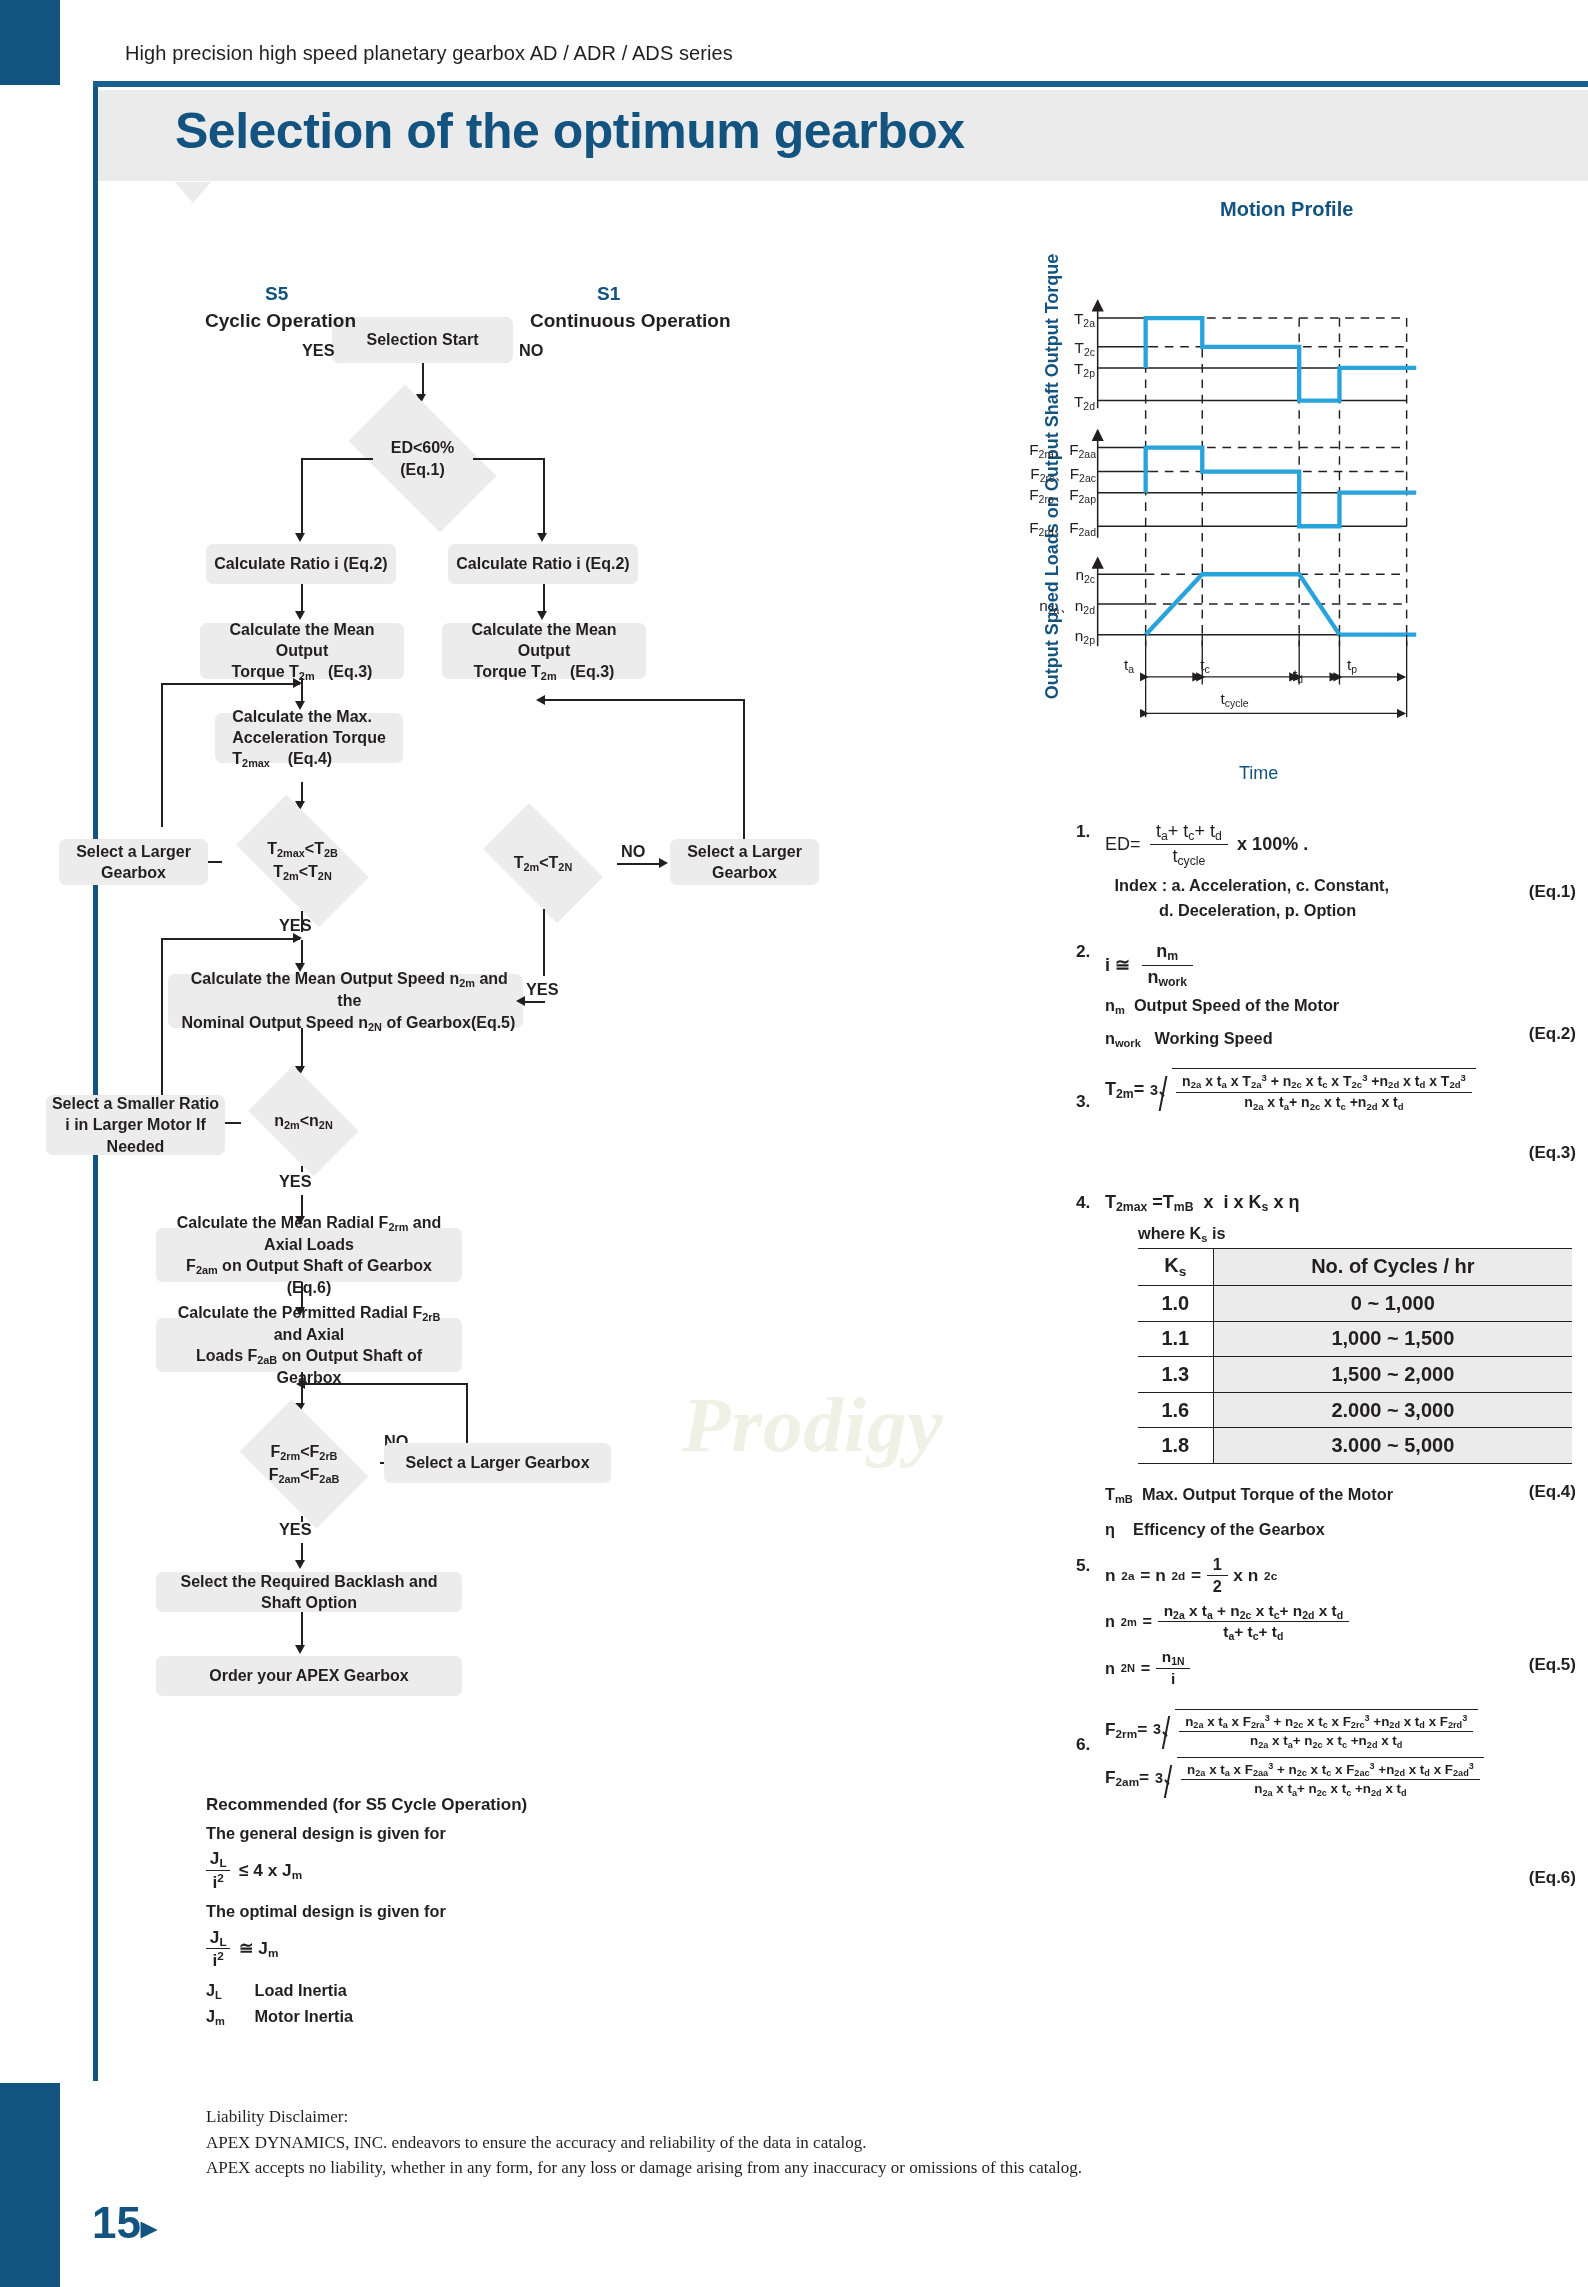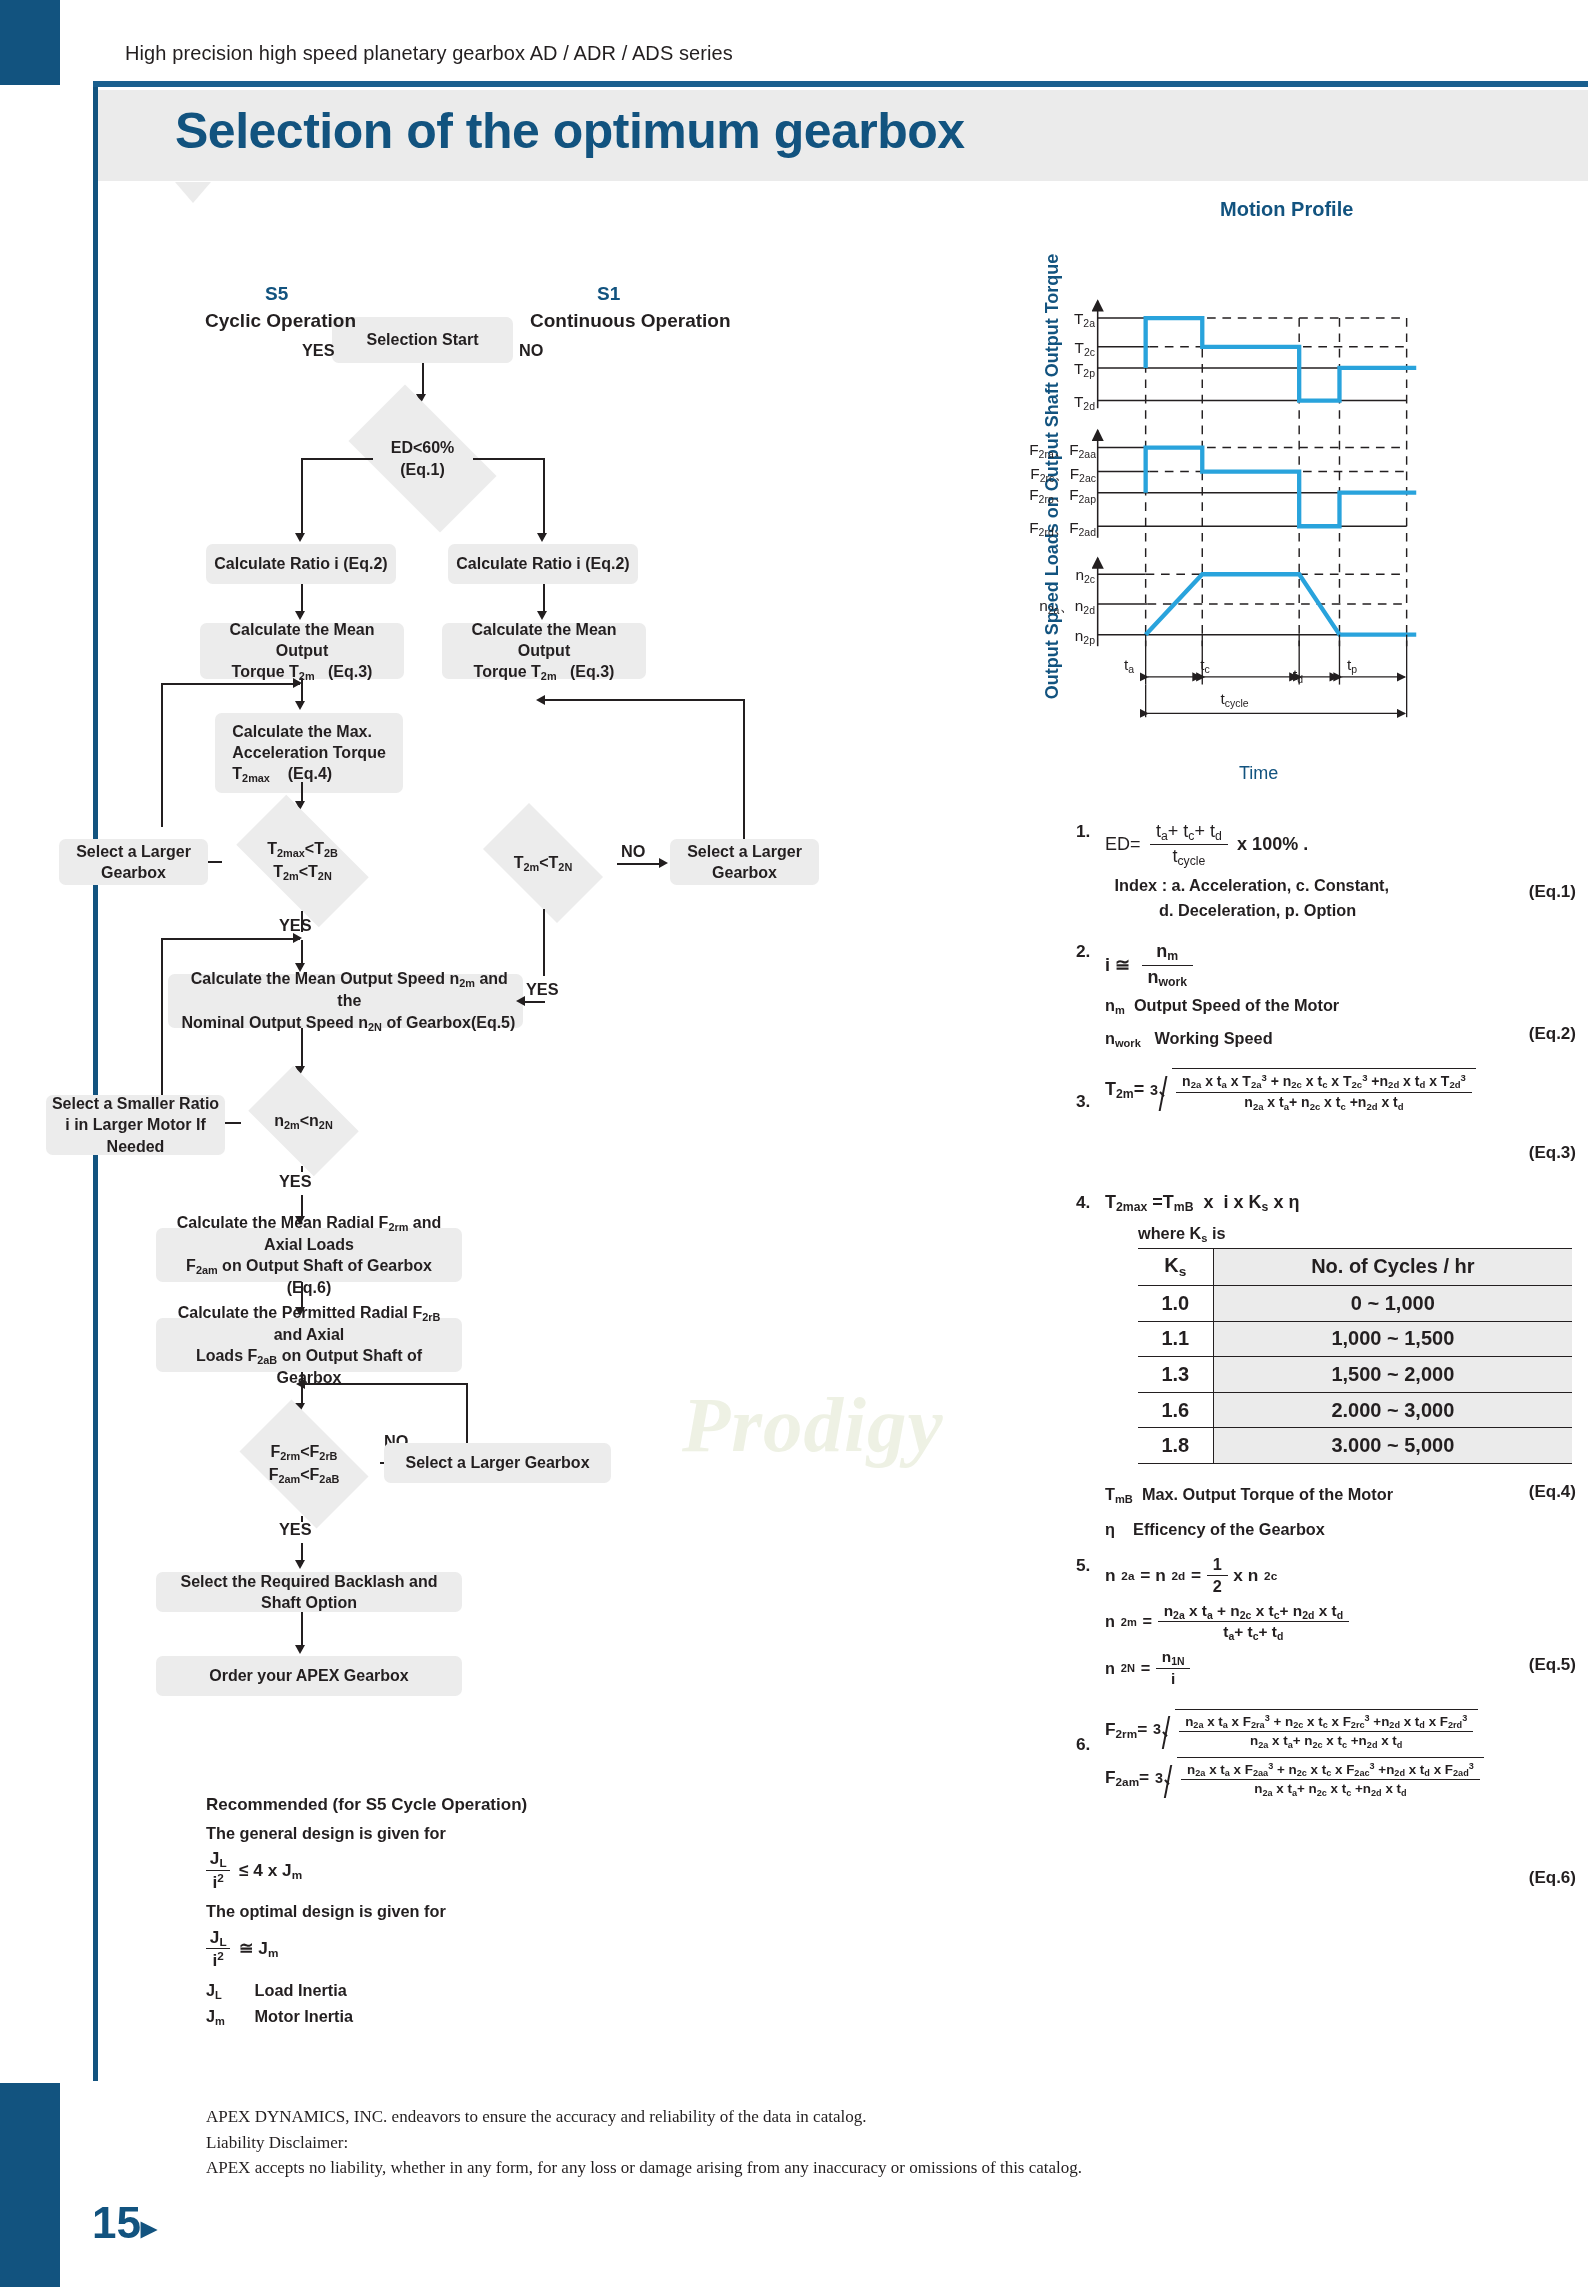--- a/index.html
+++ b/index.html
@@ -158,21 +158,21 @@
       &nbsp;&nbsp;<span>(Eq.3)</span></div>
   </div>
 
   <div class="ln hln" style="left:65px;top:366px;width:139px;"></div>
   <div class="arw-r" style="left:197px;top:361px;"></div>
   <div class="ln vln" style="left:65px;top:366px;height:144px;"></div>
 
   <div class="ln vln" style="left:205px;top:361px;height:27px;"></div>
   <div class="arw-d" style="left:199px;top:384px;"></div>
 
-  <div class="fbox" style="left:119px;top:396px;width:188px;height:80px;flex-direction:column;align-items:flex-start;padding-left:17.3px;">
+  <div class="fbox" style="left:119px;top:396px;width:188px;height:50px;flex-direction:column;align-items:flex-start;padding-left:17.3px;">
     <div>Calculate the Max.</div>
     <div>Acceleration Torque</div>
     <div>
       <span>T</span><sub>2max</sub>
       &nbsp;&nbsp;&nbsp;<span>(Eq.4)</span></div>
   </div>
   <div class="ln vln" style="left:205px;top:465px;height:23px;"></div>
   <div class="arw-d" style="left:199px;top:484px;"></div>
 
   <div class="diam" style="left:124px;top:494px;width:165px;height:100px;">
@@ -309,22 +309,22 @@
     <div>
       <span class="sym"><span>J</span><sub>L</sub></span>
       <span>Load Inertia</span></div>
     <div>
       <span class="sym"><span>J</span><sub>m</sub></span>
       <span>Motor Inertia</span></div>
   </div>
 </div>
 
 <div id="disc">
+  <div>Liability Disclaimer:</div>
   <div>APEX DYNAMICS, INC. endeavors to ensure the accuracy and reliability of the data in catalog.</div>
-  <div>Liability Disclaimer:</div>
   <div>APEX accepts no liability, whether in any form, for any loss or damage arising from any inaccuracy or omissions of this catalog.</div>
 </div>
 
 <div id="chart">
   <div class="ctitle">Motion Profile</div>
   <div class="yaxis-title">Output Speed Loads on Output Shaft Output Torque</div>
   <div class="xaxis-title">Time</div>
 
   <div class="ticklbl" style="left:-24px;top:27px;width:67px;">T<sub>2a</sub></div>
   <div class="ticklbl" style="left:-24px;top:56px;width:67px;">T<sub>2c</sub></div>

